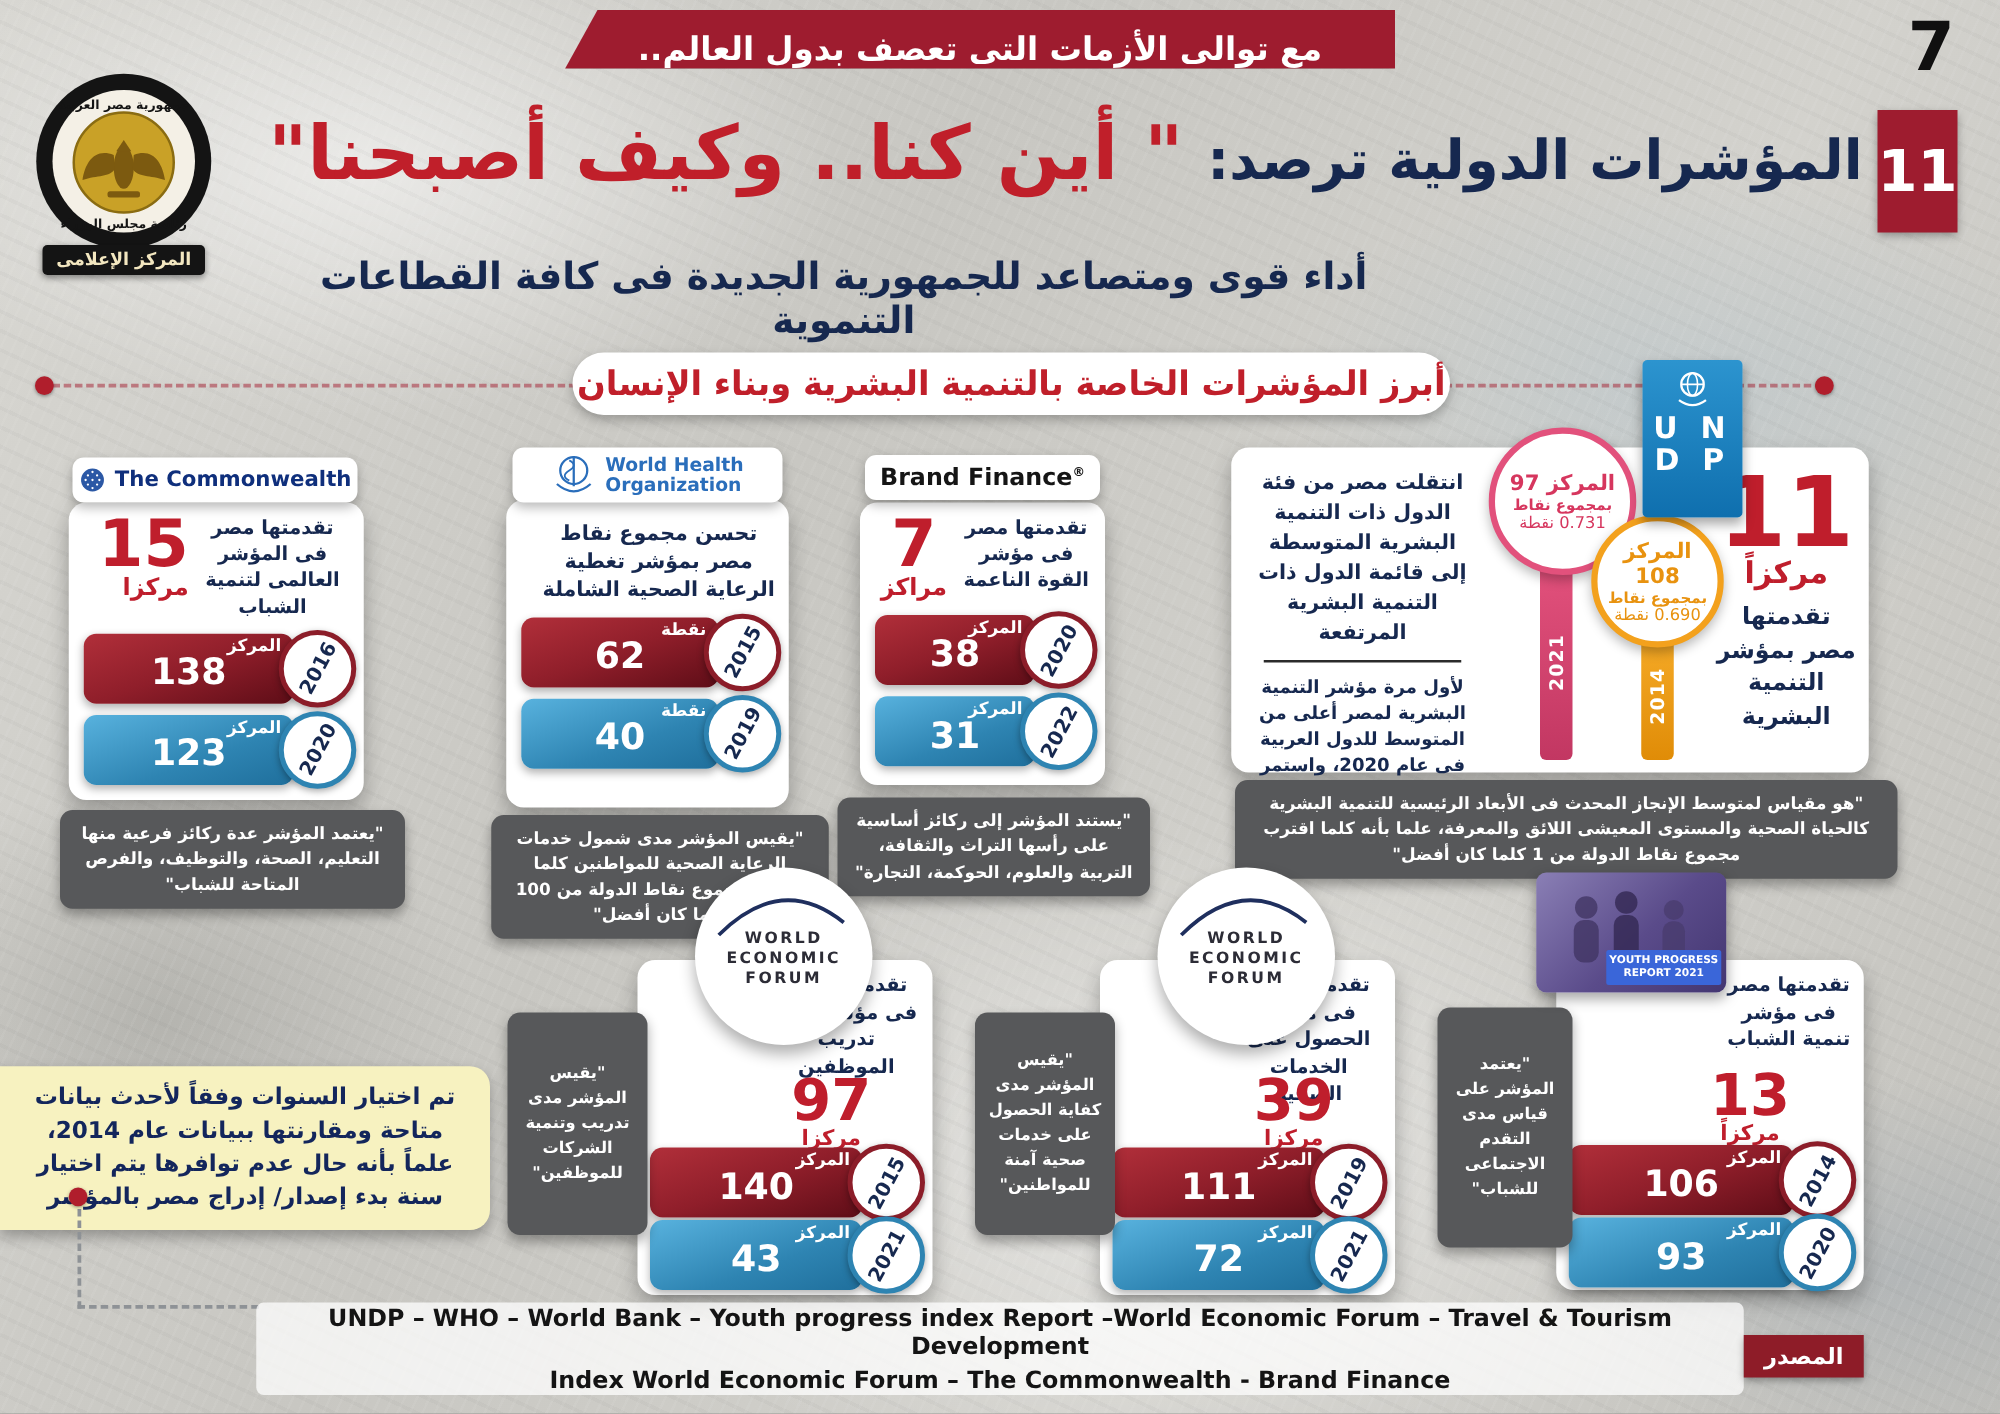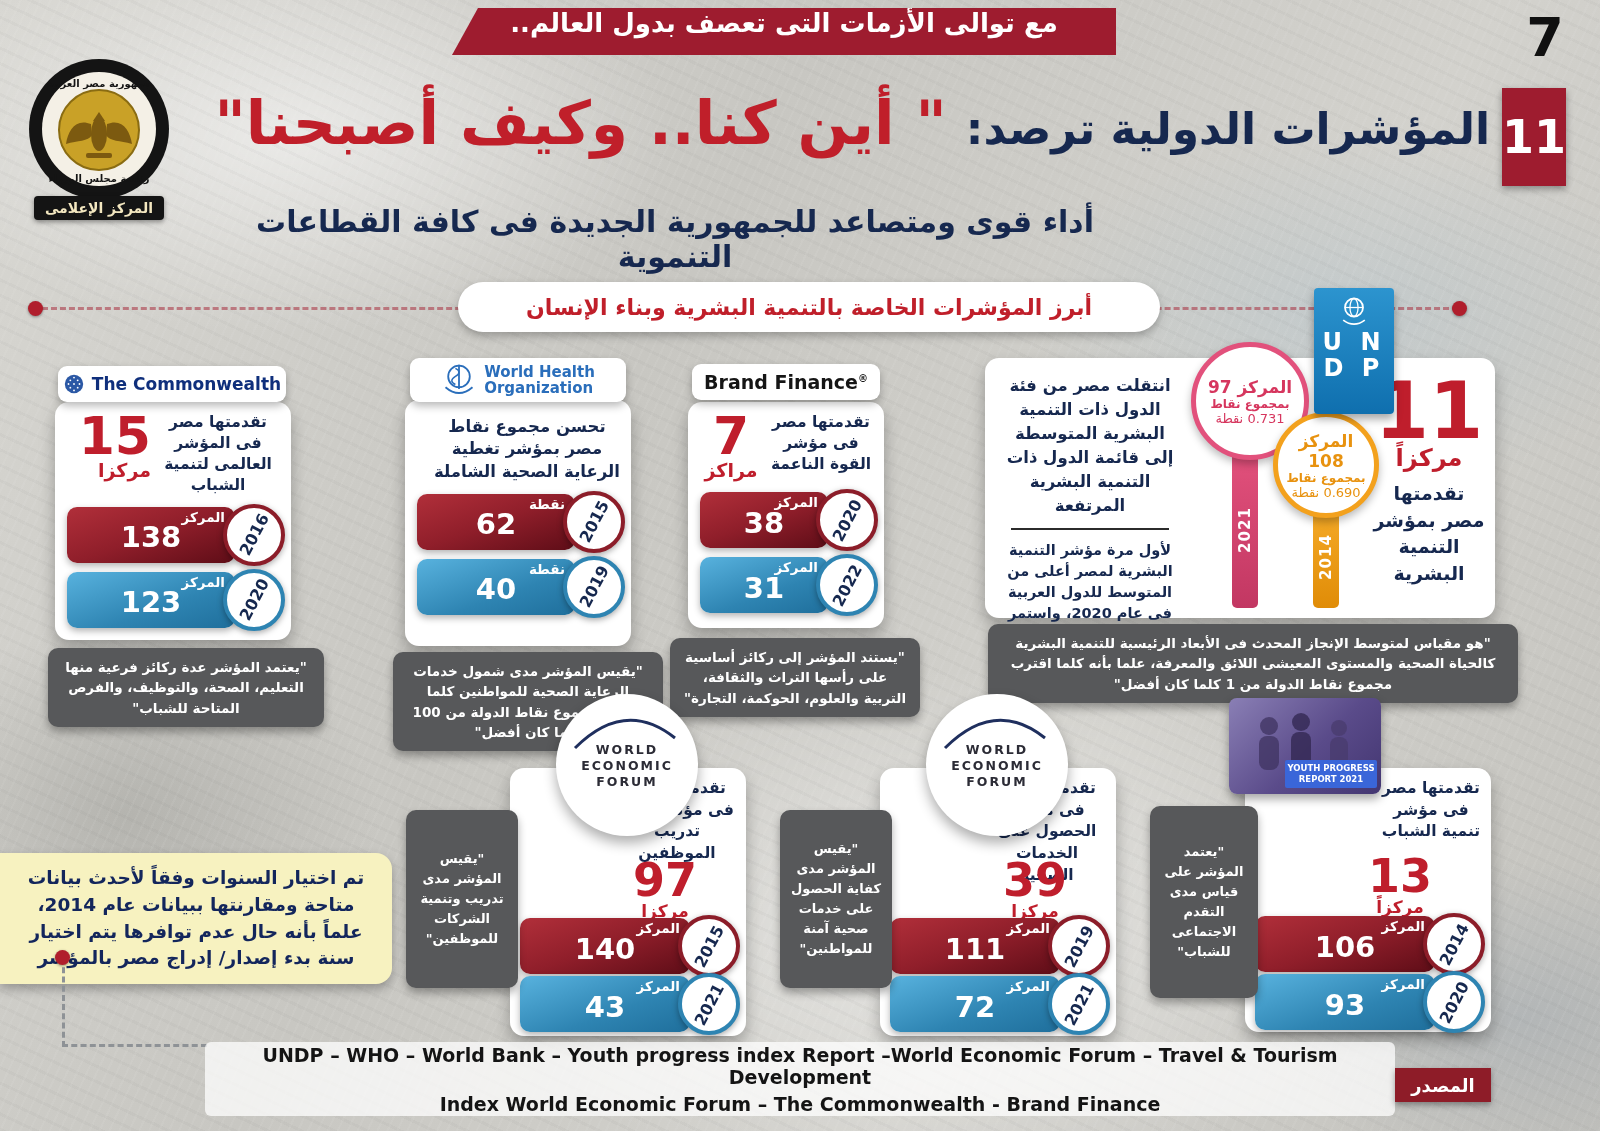--- a/index.html
+++ b/index.html
@@ -15,40 +15,40 @@
       linear-gradient(118deg,#d8d7d2,#c8c7c2 38%,#d3d2cd 68%,#c2c1bc);
   }
   #stage::before{
     content:"";position:absolute;inset:0;pointer-events:none;
     background:repeating-linear-gradient(115deg, rgba(255,255,255,.05) 0 2px, transparent 2px 9px),
                repeating-linear-gradient(25deg, rgba(90,90,90,.04) 0 3px, transparent 3px 14px);
   }
   .abs{position:absolute;}
   
   .banner{left:452px;top:8px;width:664px;height:47px;background:#9e1c2f;color:#fff;
-    font-size:26px;font-weight:bold;display:flex;align-items:flex-start;justify-content:center;
+    font-size:26px;font-weight:bold;display:flex;align-items:flex-end;justify-content:center;
     direction:rtl;clip-path:polygon(26px 0,100% 0,100% 100%,0 100%);box-shadow:0 3px 7px rgba(0,0,0,.35);}
   .n7{left:1512px;top:4px;width:66px;height:66px;color:#101010;font-size:54px;font-weight:bold;
     display:flex;align-items:center;justify-content:center;}
   .n11{left:1502px;top:88px;width:64px;height:98px;background:#9e1c2f;color:#fff;font-size:46px;
     font-weight:bold;display:flex;align-items:center;justify-content:center;box-shadow:0 3px 7px rgba(0,0,0,.35);}
   .title{right:110px;top:88px;direction:rtl;white-space:nowrap;}
   .title .lead{color:#16284f;font-size:44px;font-weight:bold;}
   .title .hot{color:#c01f2a;font-size:60px;font-weight:bold;margin-right:14px;}
   .subtitle{left:250px;top:204px;width:850px;text-align:center;color:#16284f;font-size:30px;
     font-weight:bold;direction:rtl;}
   
   .emblem{left:24px;top:54px;width:150px;height:200px;}
   .emblem-ribbon{left:10px;top:142px;width:130px;background:#141414;color:#f3e7c0;font-size:14px;
     font-weight:bold;text-align:center;border-radius:4px;padding:4px 0;direction:rtl;box-shadow:0 2px 5px rgba(0,0,0,.4);}
   
   .hline{left:42px;top:307px;width:1416px;height:0;border-top:3px dashed rgba(168,46,62,.55);}
   .dot{width:15px;height:15px;border-radius:50%;background:#b01e2c;box-shadow:0 1px 3px rgba(0,0,0,.4);}
   .pill{left:458px;top:282px;width:702px;height:50px;background:#fff;border-radius:28px;color:#c01f2a;
-    font-size:22px;font-weight:bold;display:flex;align-items:center;justify-content:center;direction:rtl;
+    font-size:27px;font-weight:bold;display:flex;align-items:center;justify-content:center;direction:rtl;
     box-shadow:0 4px 9px rgba(0,0,0,.25);z-index:2;}
   
   .card{background:#fff;border-radius:14px;box-shadow:0 8px 16px rgba(0,0,0,.28);}
   .logo-box{background:#fff;border-radius:9px;box-shadow:0 4px 9px rgba(0,0,0,.28);display:flex;
     align-items:center;justify-content:center;gap:7px;z-index:3;}
   .card-head{display:flex;direction:rtl;padding:10px 10px 2px;gap:4px;}
   .desc{flex:1;color:#16284f;font-weight:bold;direction:rtl;text-align:center;line-height:1.35;}
   .delta{text-align:center;color:#bf1e2c;direction:rtl;}
   .delta .dn{font-size:52px;font-weight:bold;line-height:.95;}
   .delta .du{font-size:19px;font-weight:bold;margin-top:-2px;}

